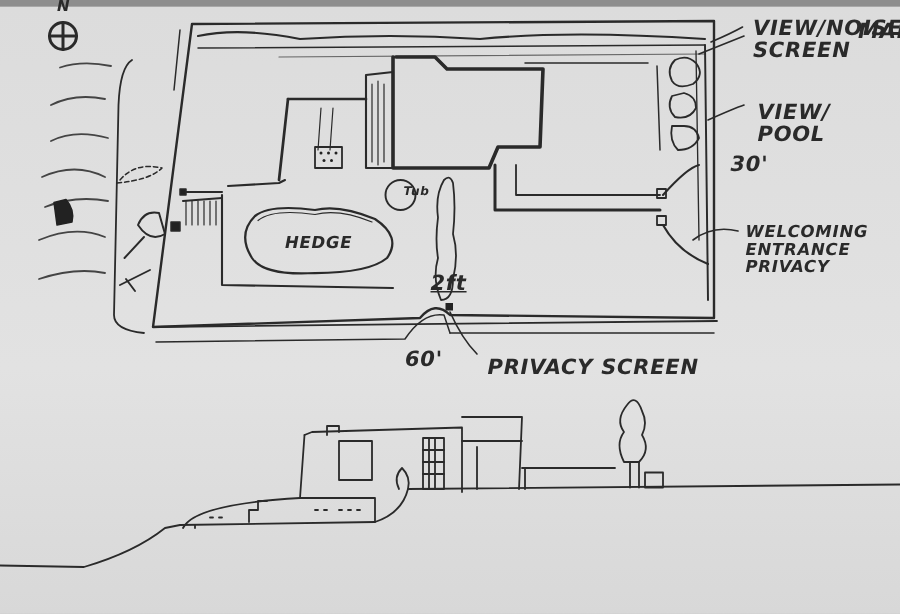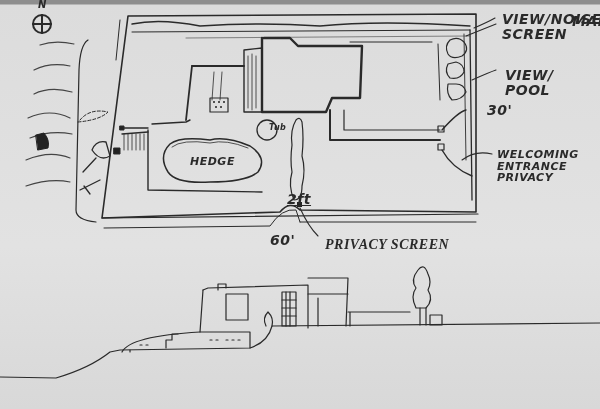--- a/index.html
+++ b/index.html
@@ -142,16 +142,16 @@
   <div>VIEW/</div>
   <div>POOL</div>
 </div>
 <div class="label dim" style="left:487px; top:103px;">30'</div>
 <div class="label med" style="left:497px; top:149px;">
   <div>WELCOMING</div>
   <div>ENTRANCE</div>
   <div>PRIVACY</div>
 </div>
 <div class="label dim" style="left:270px; top:233px;">60'</div>
-<div class="label small" style="left:325px; top:238px;font-family:Liberation Serif, serif;">PRIVACY SCREEN</div>
+<div class="label small" style="left:325px; top:238px;">PRIVACY SCREEN</div>
 <div class="label med" style="left:190px; top:156px;">HEDGE</div>
 <div class="label" style="left:259px; top:124px; font-size:8px;padding-left:10px;">Tub</div>
-<div class="label small" style="left:287px; top:192px;text-decoration:underline;">2ft</div>
+<div class="label small" style="left:287px; top:182px;text-decoration:underline;">2ft</div>
 
 </body></html>

